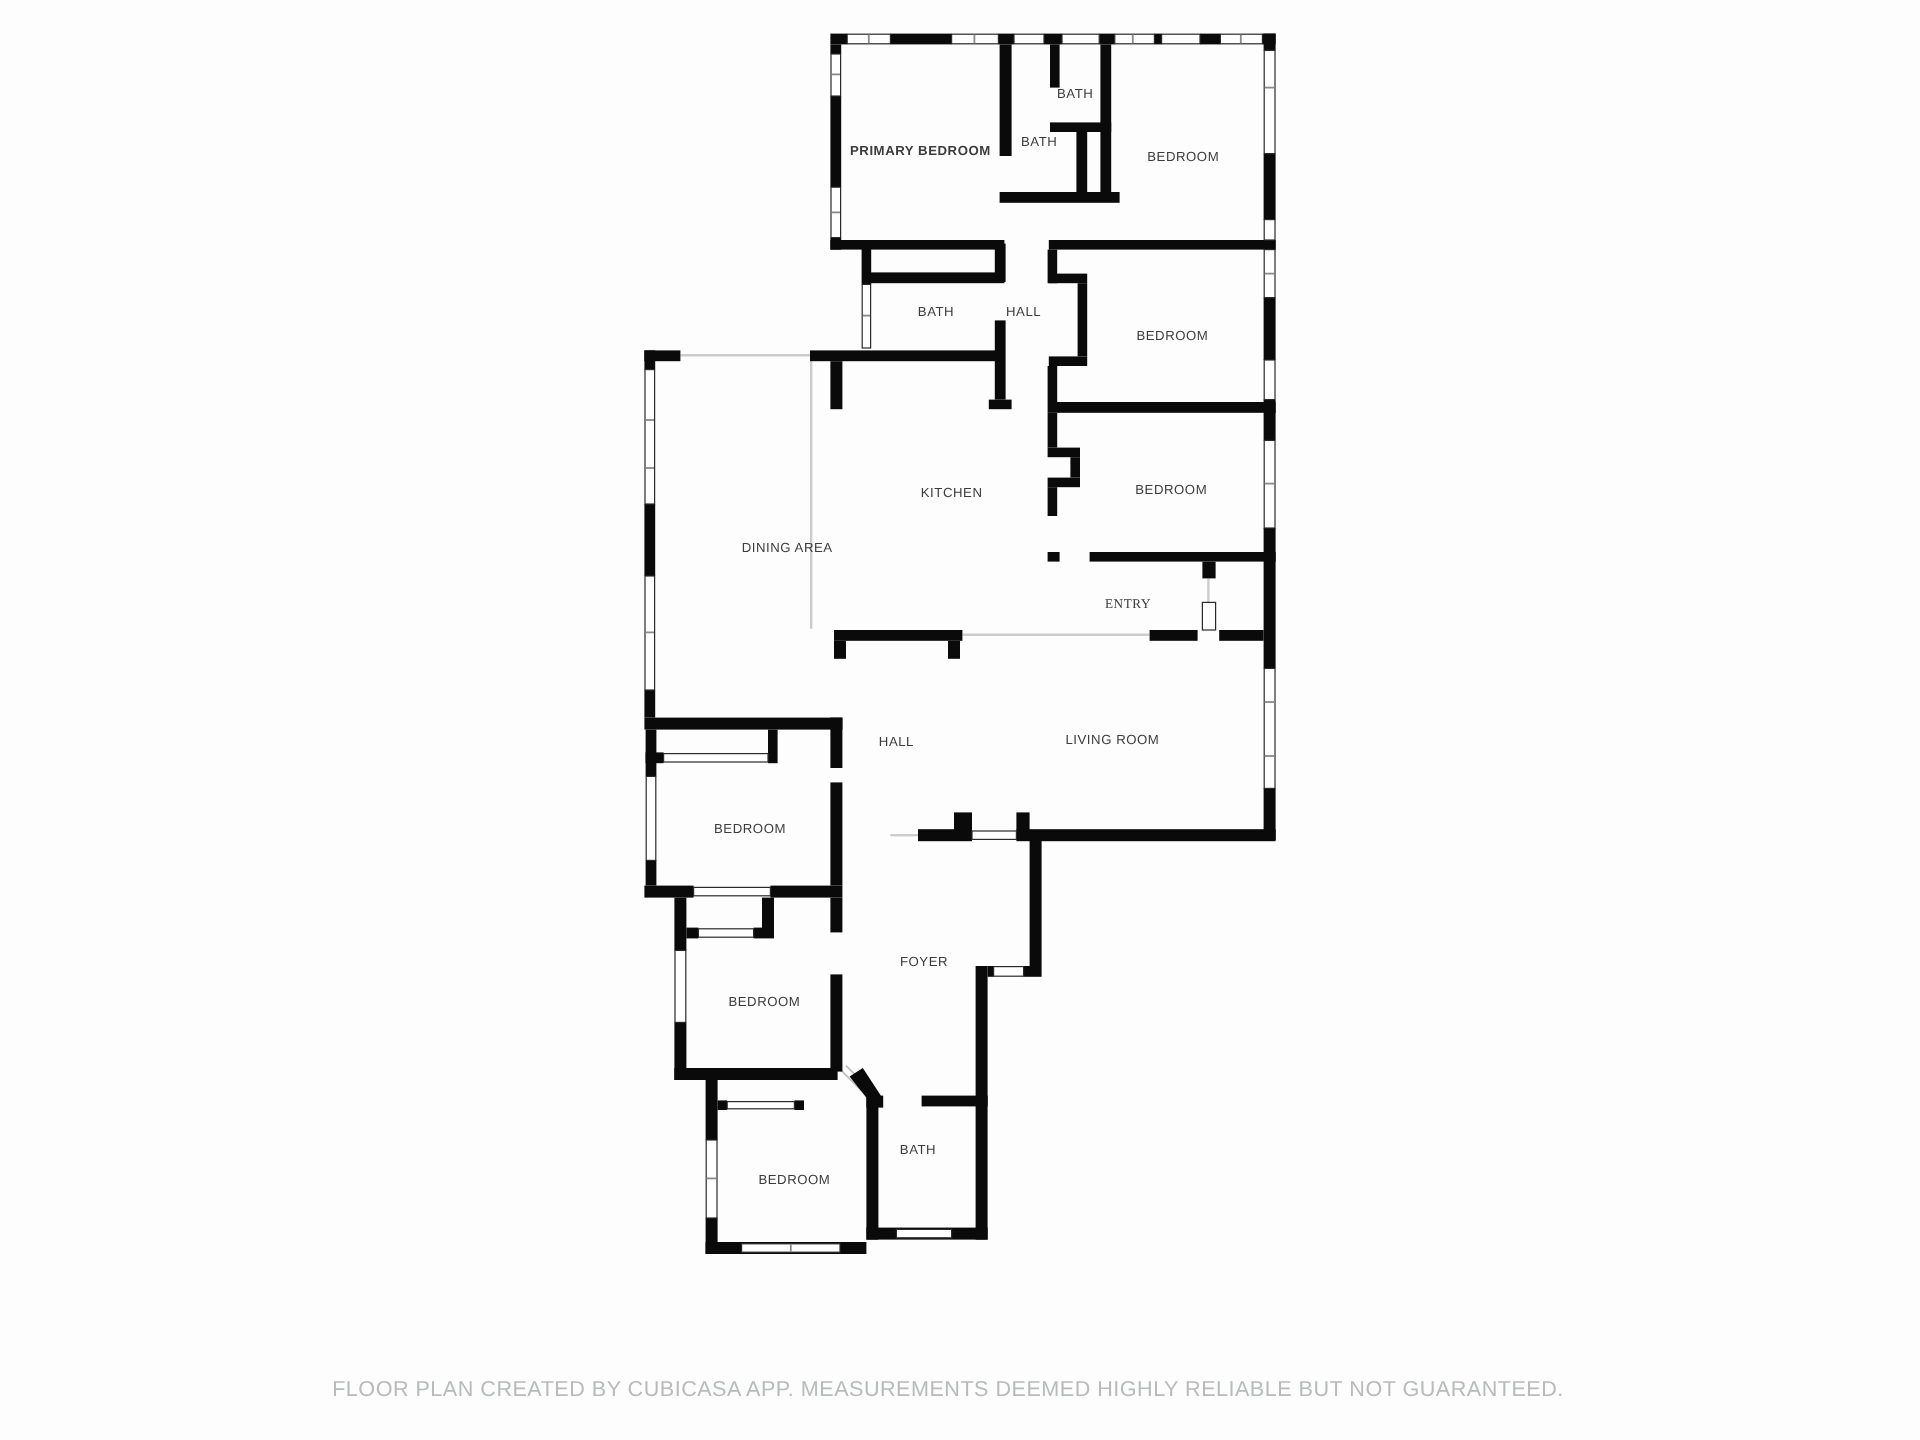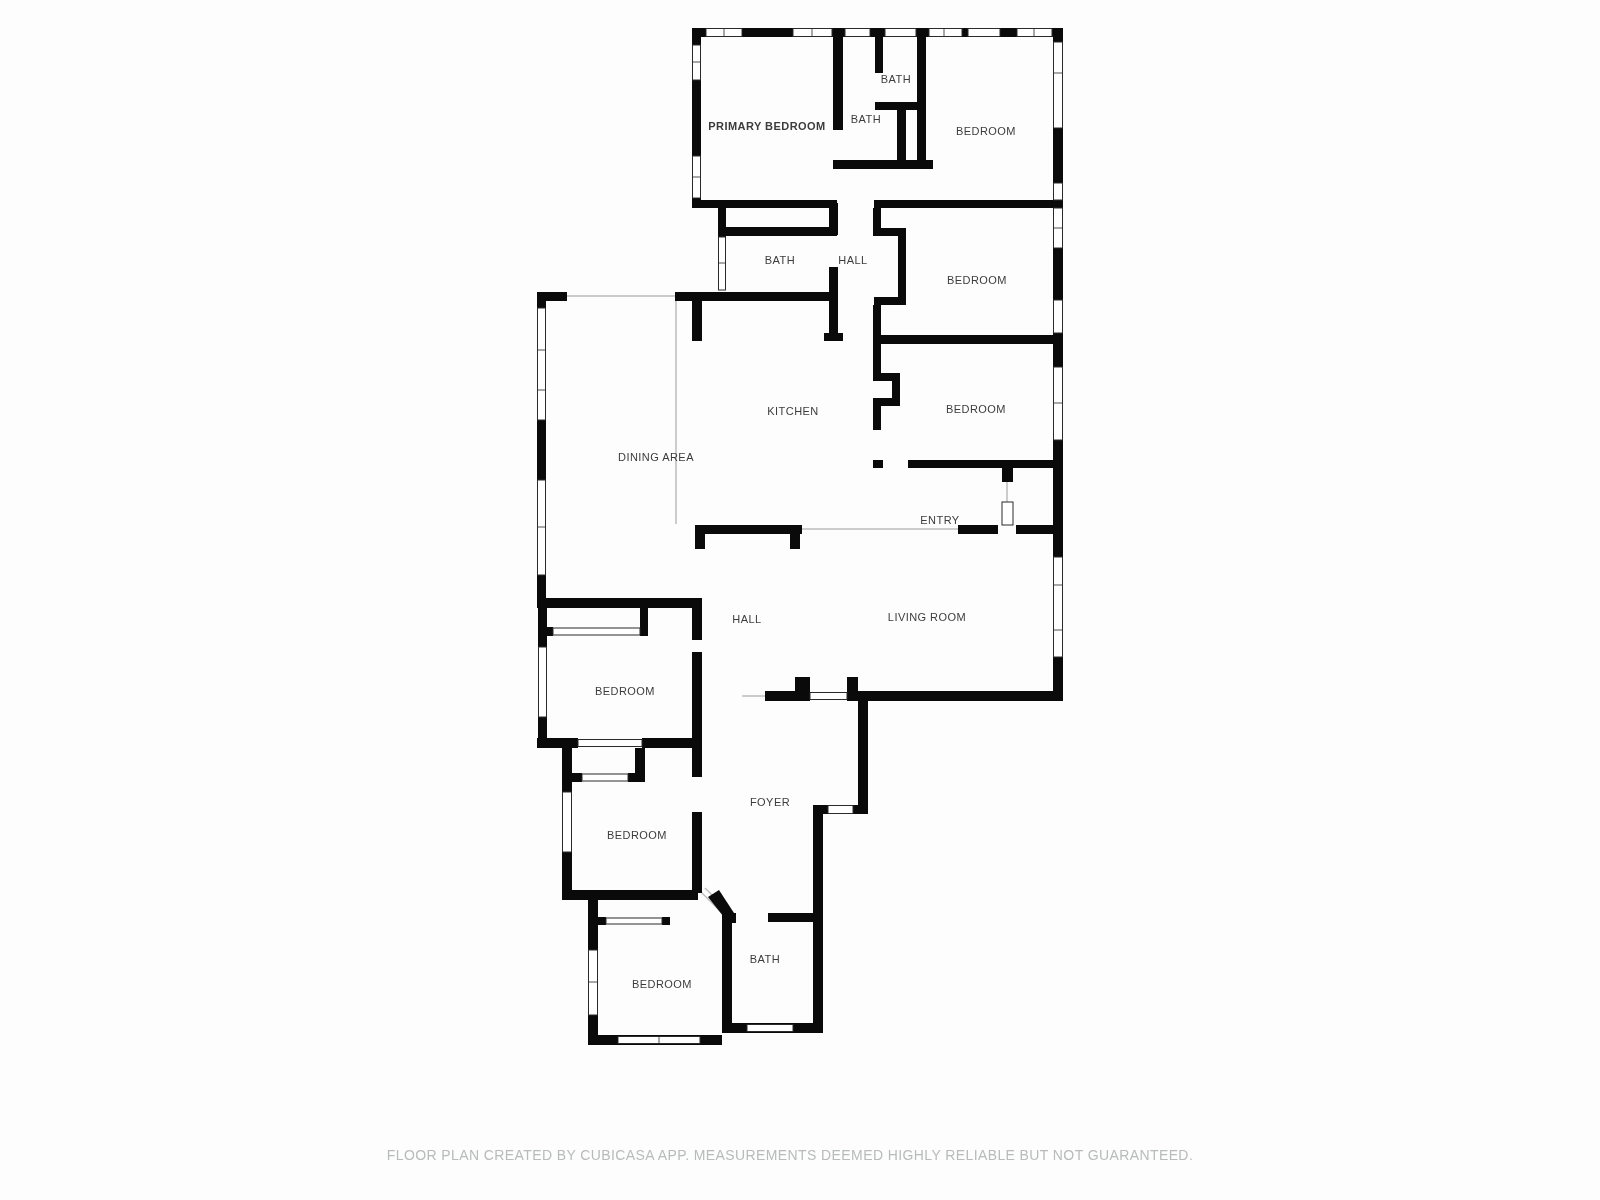--- a/index.html
+++ b/index.html
@@ -19,21 +19,21 @@
     font-size:11px;
     letter-spacing:.45px;
     color:#3c3c3c;
     white-space:nowrap;
     text-transform:uppercase;
   }
   .footer-note{
     position:absolute;
     left:0;top:1147px;width:1580px;
     text-align:center;
-    font-size:14px;
+    font-size:18px;
     letter-spacing:.4px;
     color:#b7bbb9;
     text-transform:uppercase;
   }
 </style>
 </head>
 <body>
 
 <div id="plan">
   <svg width="1600" height="1200" viewBox="0 0 1600 1200">
@@ -233,21 +233,21 @@
       <div class="room-label" style="left: 767px; top: 126px; font-weight: bold;">PRIMARY BEDROOM</div>
       <div class="room-label" style="left: 896px; top: 79px;">BATH</div>
       <div class="room-label" style="left: 866px; top: 119px;">BATH</div>
       <div class="room-label" style="left: 986px; top: 131px;">BEDROOM</div>
       <div class="room-label" style="left: 780px; top: 260px;">BATH</div>
       <div class="room-label" style="left: 853px; top: 260px;">HALL</div>
       <div class="room-label" style="left: 977px; top: 280px;">BEDROOM</div>
       <div class="room-label" style="left: 976px; top: 409px;">BEDROOM</div>
       <div class="room-label" style="left: 793px; top: 411px;">KITCHEN</div>
       <div class="room-label" style="left: 656px; top: 457px;">DINING AREA</div>
-      <div class="room-label" style="left: 940px; top: 520px;">ENTRY</div>
+      <div class="room-label" style="left: 940px; top: 504px; font-family: Liberation Serif, serif;">ENTRY</div>
       <div class="room-label" style="left: 747px; top: 619px;">HALL</div>
       <div class="room-label" style="left: 927px; top: 617px; text-align: center;">LIVING ROOM</div>
       <div class="room-label" style="left: 625px; top: 691px;">BEDROOM</div>
       <div class="room-label" style="left: 637px; top: 835px;">BEDROOM</div>
       <div class="room-label" style="left: 770px; top: 802px;">FOYER</div>
       <div class="room-label" style="left: 662px; top: 984px;">BEDROOM</div>
       <div class="room-label" style="left: 765px; top: 959px;">BATH</div>
     </div>
 
   <div class="footer-note">FLOOR PLAN CREATED BY CUBICASA APP. MEASUREMENTS DEEMED HIGHLY RELIABLE BUT NOT GUARANTEED.</div>

